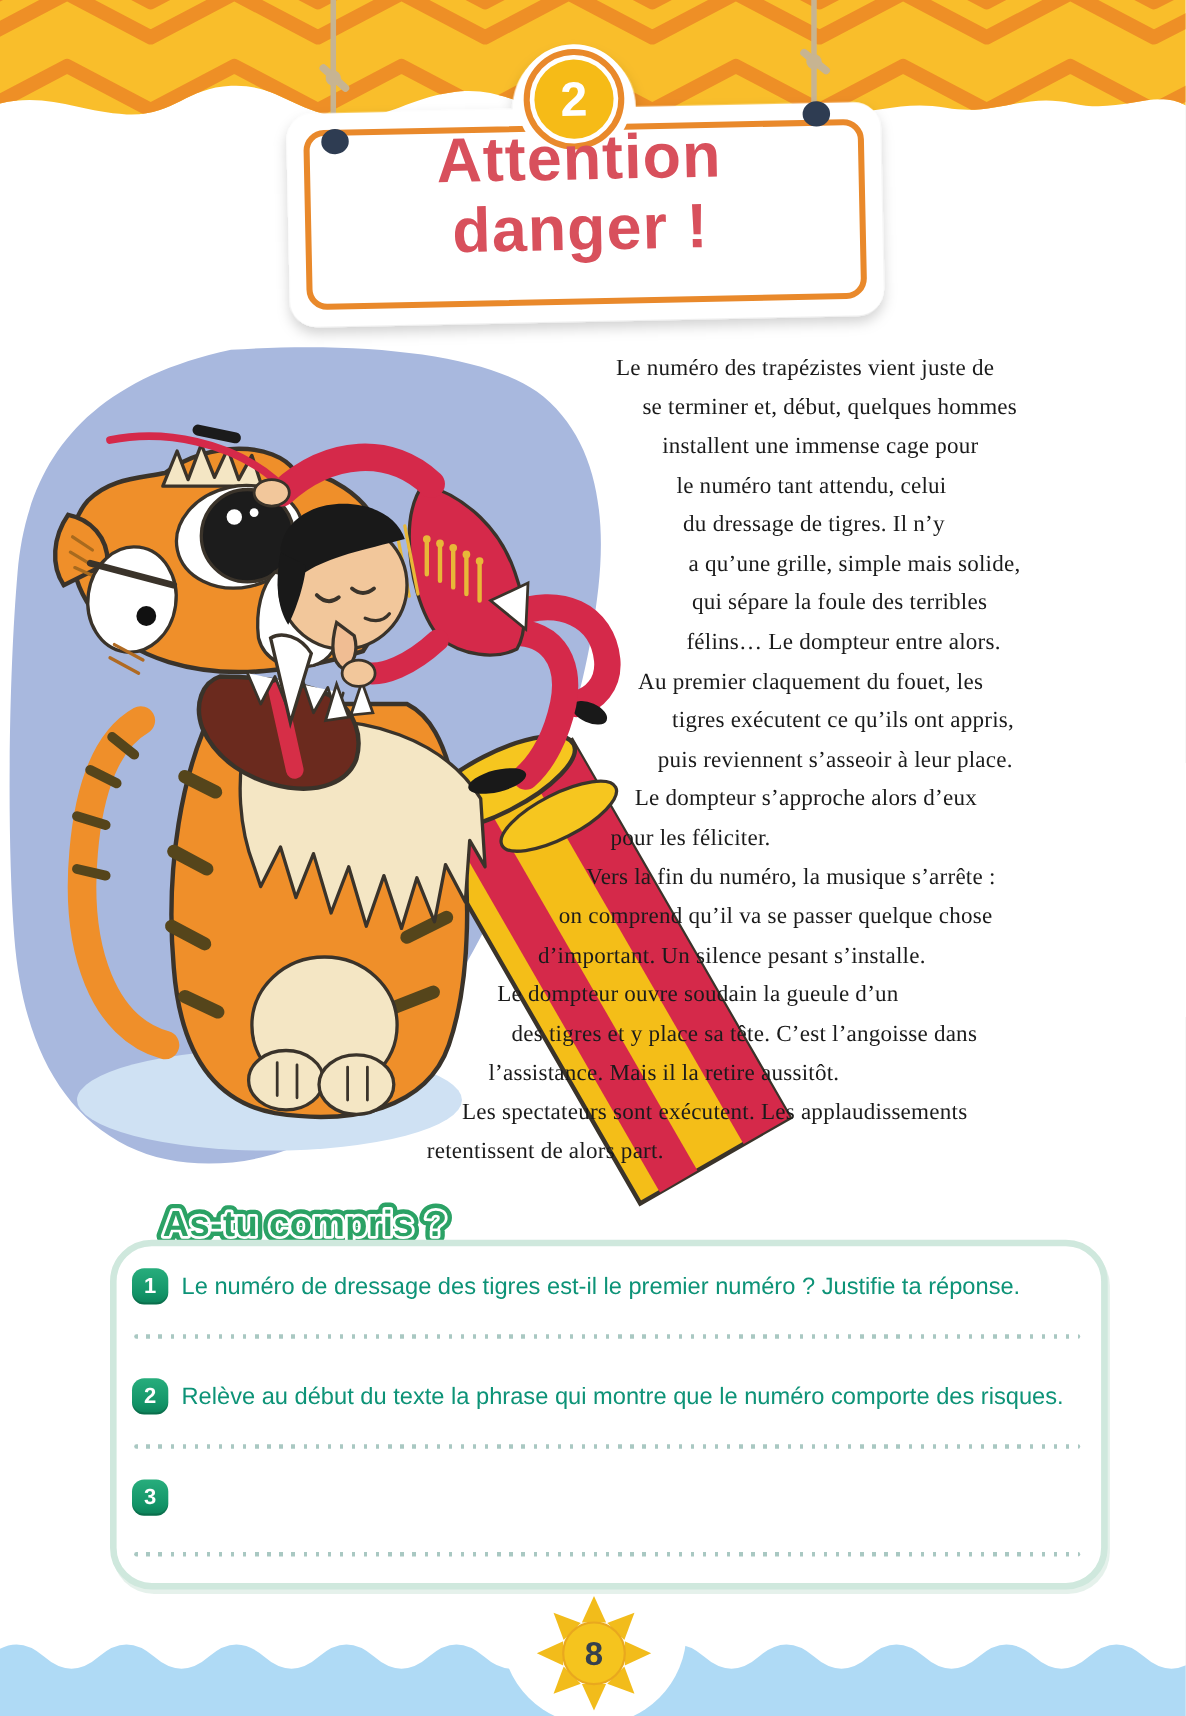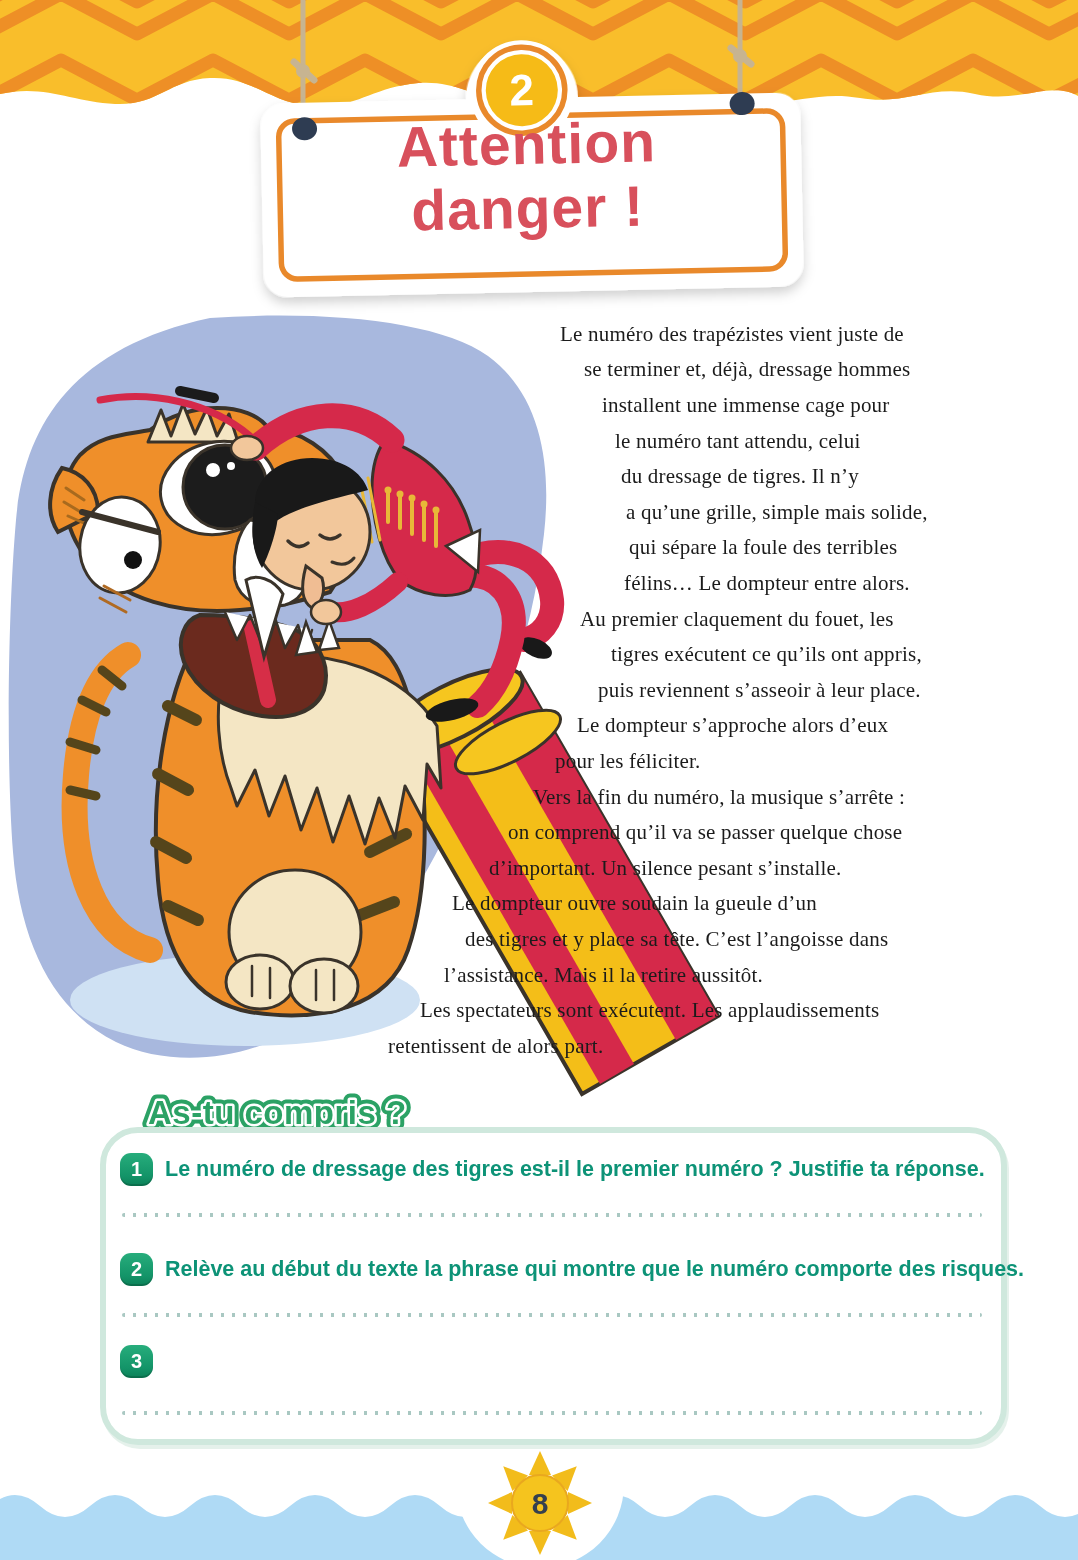--- a/index.html
+++ b/index.html
@@ -18,21 +18,21 @@
   .asr text{font-family:"Liberation Sans",sans-serif;font-weight:bold;font-size:33px;letter-spacing:0.5px;}
   
   .qbox{position:absolute;left:100px;top:1127px;width:907px;height:318px;box-sizing:border-box;
         background:#fff;border:6px solid #CFE8DD;border-radius:38px;
         box-shadow:2px 4px 0 rgba(180,214,198,0.35);}
   .qrow{position:absolute;left:14px;display:flex;align-items:flex-start;gap:12px;width:860px;}
   .qbadge{flex:0 0 auto;width:33px;height:33px;border-radius:11px;
           background:linear-gradient(180deg,#27AD7C 0%,#139468 70%,#0C8058 100%);
           color:#fff;font-weight:bold;font-size:20px;display:flex;align-items:center;justify-content:center;
           box-shadow:inset 0 -2px 0 rgba(0,0,0,0.15);}
-  .qtext{color:#0D9377;font-weight:bold;font-size:21.5px;line-height:33px;white-space:nowrap;}
+  .qtext{color:#0D9377;font-weight:normal;font-size:21.5px;line-height:33px;white-space:nowrap;}
   .dots{position:absolute;left:16px;width:860px;height:4px;border-radius:2px;
         background:repeating-linear-gradient(90deg,#A9C8C2 0 3px,transparent 3px 11px);}
 </style>
 </head>
 <body>
 
 <div class="page">
 
   <svg class="bg-art" viewBox="0 0 1078 1560">
     <defs>
@@ -204,21 +204,21 @@
     </g>
   </svg>
 
   <div class="sign-title">
     <div>Attention</div>
     <div>danger !</div>
   </div>
 
   <div>
     <div class="story-line" style="left:560px;top:322px">Le numéro des trapézistes vient juste de</div>
-    <div class="story-line" style="left:584px;top:357px">se terminer et, déjà, dressage hommes</div>
+    <div class="story-line" style="left:584px;top:357px">se terminer et, début, quelques hommes</div>
     <div class="story-line" style="left:602px;top:393px">installent une immense cage pour</div>
     <div class="story-line" style="left:615px;top:429px">le numéro tant attendu, celui</div>
     <div class="story-line" style="left:621px;top:464px">du dressage de tigres. Il n’y</div>
     <div class="story-line" style="left:626px;top:500px">a qu’une grille, simple mais solide,</div>
     <div class="story-line" style="left:629px;top:535px">qui sépare la foule des terribles</div>
     <div class="story-line" style="left:624px;top:571px">félins… Le dompteur entre alors.</div>
     <div class="story-line" style="left:580px;top:607px">Au premier claquement du fouet, les</div>
     <div class="story-line" style="left:611px;top:642px">tigres exécutent ce qu’ils ont appris,</div>
     <div class="story-line" style="left:598px;top:678px">puis reviennent s’asseoir à leur place.</div>
     <div class="story-line" style="left:577px;top:713px">Le dompteur s’approche alors d’eux</div>

